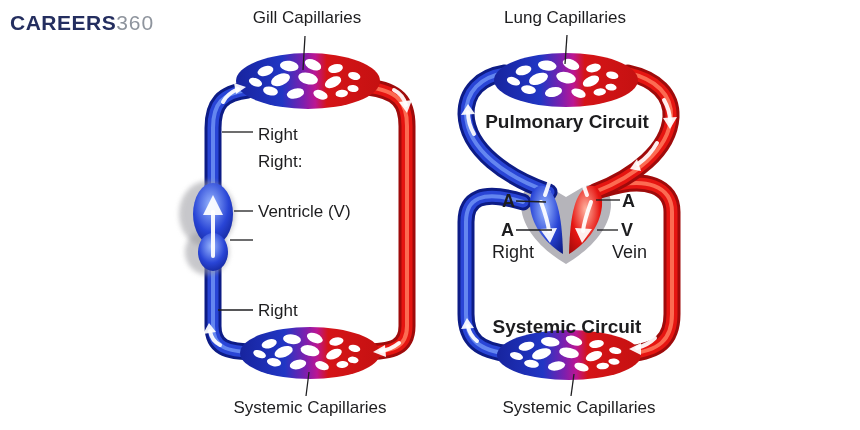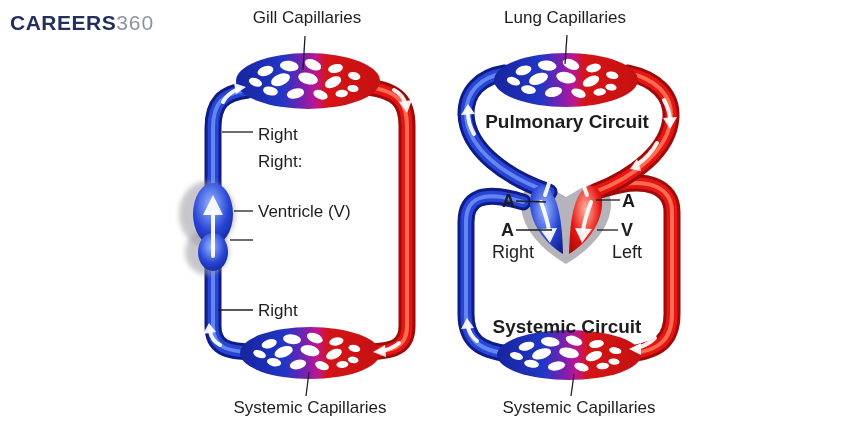--- a/index.html
+++ b/index.html
@@ -201,17 +201,17 @@
   <div class="lbl" style="left:258px;top:301px;">Right</div>
   <div class="lbl center" style="left:310px;top:398px;">Systemic Capillaries</div>
 
   <div class="lbl center" style="left:565px;top:8px;">Lung Capillaries</div>
   <div class="lbl circuit center" style="left:567px;top:111px;">Pulmonary Circuit</div>
   <div class="lbl hlab" style="left:502px;top:191px;">A</div>
   <div class="lbl hlab" style="left:622px;top:191px;">A</div>
   <div class="lbl hlab" style="left:501px;top:220px;">A</div>
   <div class="lbl hlab" style="left:621px;top:220px;">V</div>
   <div class="lbl" style="left:492px;top:242px;font-size:18px;">Right</div>
-  <div class="lbl" style="left:612px;top:242px;font-size:18px;">Left</div>
+  <div class="lbl" style="left:612px;top:242px;font-size:18px;">Vein</div>
   <div class="lbl circuit center" style="left:567px;top:316px;">Systemic Circuit</div>
   <div class="lbl center" style="left:579px;top:398px;">Systemic Capillaries</div>
 
 </div>
 
 </body></html>

